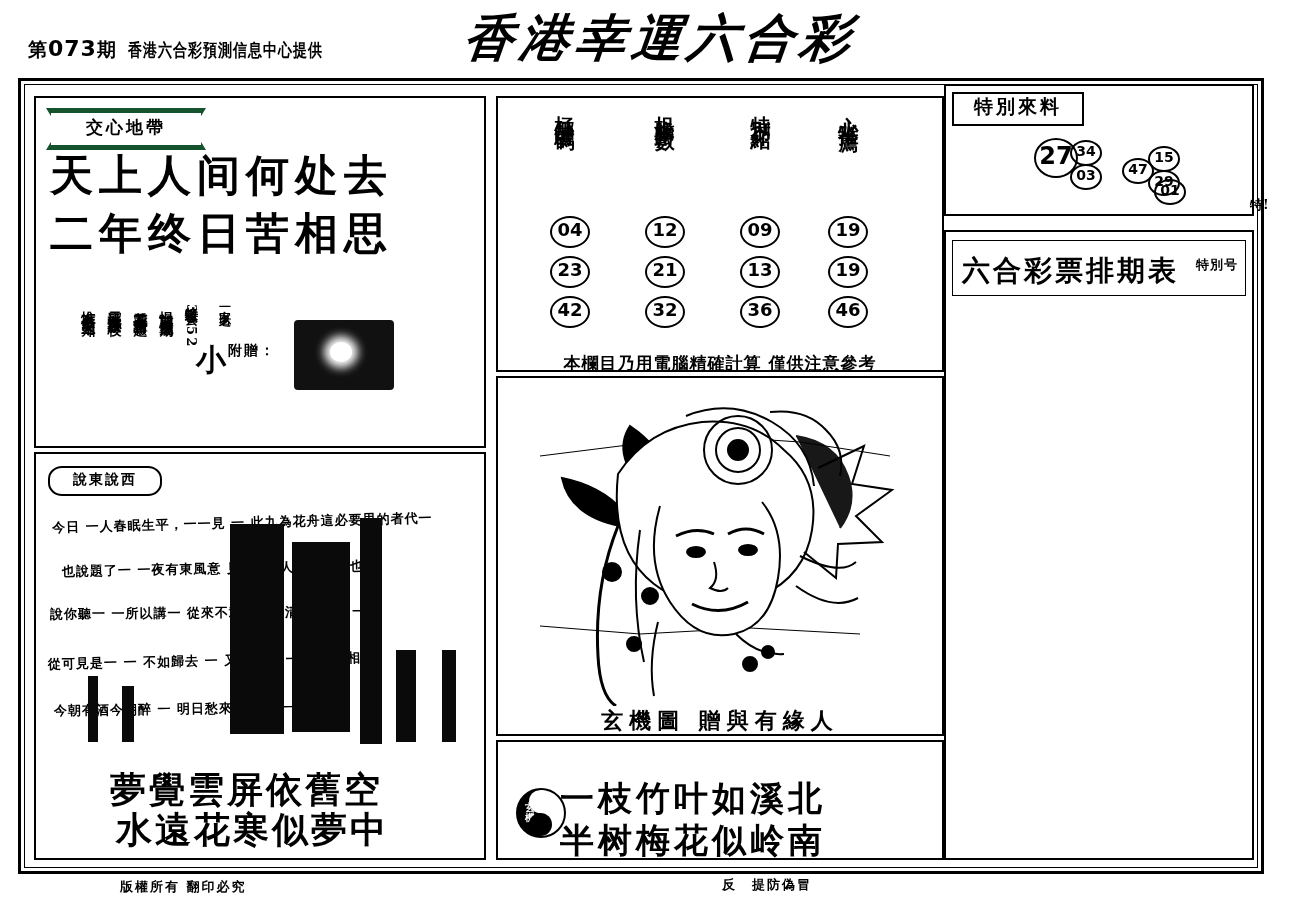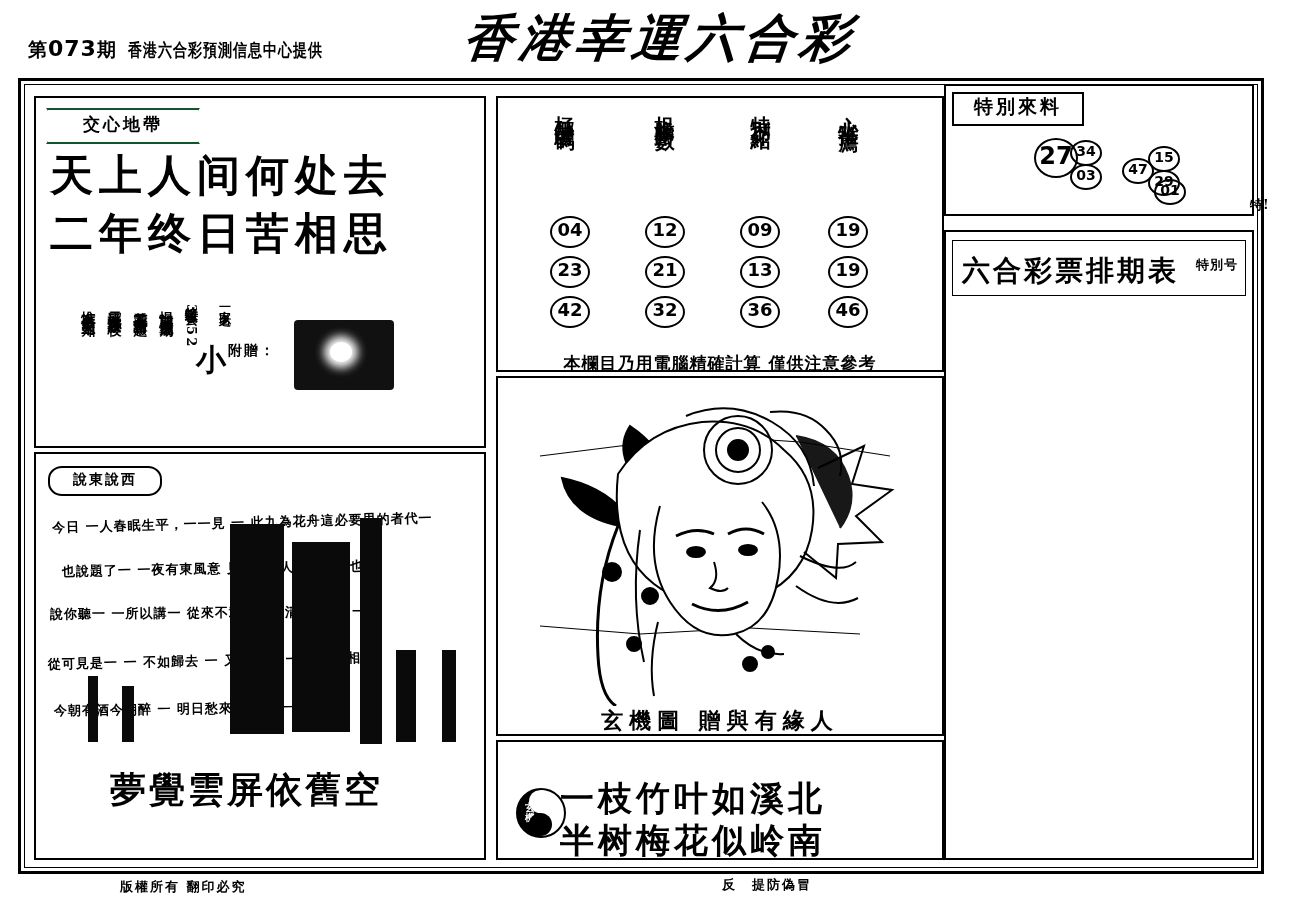--- a/index.html
+++ b/index.html
@@ -44,21 +44,21 @@
     border:1px solid #000;
   }
 
   
   .box{position:absolute;border:2px solid #000;box-sizing:border-box;background:#fff;}
   .thin{border-width:1px;}
 
   
   .tag-banner{
     position:absolute;left:46px;top:108px;width:150px;height:32px;
-    border:2px solid #14532d;
+    border:5px solid #14532d;
     font-size:17px;font-weight:bold;letter-spacing:3px;
     text-align:center;line-height:28px;
     font-family:"DejaVu Serif",serif;
     clip-path:polygon(0 0,100% 0,92% 50%,100% 100%,0 100%,8% 50%);
   }
   .poem{
     position:absolute;left:50px;top:146px;width:420px;
     font-family:"DejaVu Serif","Liberation Serif",serif;
     font-size:43px;font-weight:bold;letter-spacing:6px;line-height:58px;
   }
@@ -297,20 +297,21 @@
     <div class="inkblock" style="left:186px;top:24px;width:54px;height:210px;"></div>
     <div class="inkblock" style="left:248px;top:42px;width:58px;height:190px;"></div>
     <div class="inkblock" style="left:316px;top:18px;width:22px;height:226px;"></div>
     <div class="inkblock" style="left:352px;top:150px;width:20px;height:92px;"></div>
     <div class="inkblock" style="left:398px;top:150px;width:14px;height:92px;"></div>
     <div class="inkblock" style="left:44px;top:176px;width:10px;height:66px;"></div>
     <div class="inkblock" style="left:78px;top:186px;width:12px;height:56px;"></div>
   </div>
 
   <div class="bigline">夢覺雲屏依舊空</div>
+  <div class="bigline2">水遠花寒似夢中</div>
 
   <div class="box" style="left:496px;top:96px;width:448px;height:276px;"></div>
 
   <div class="colhead" style="left:552px;">極品號碼</div>
   <div class="colhead" style="left:652px;">捉膽路數</div>
   <div class="colhead" style="left:748px;">特別介紹</div>
   <div class="colhead" style="left:836px;">心水推薦</div>
 
   <div class="ball" style="left:550px;top:216px;">04</div>
   <div class="ball" style="left:550px;top:256px;">23</div>

